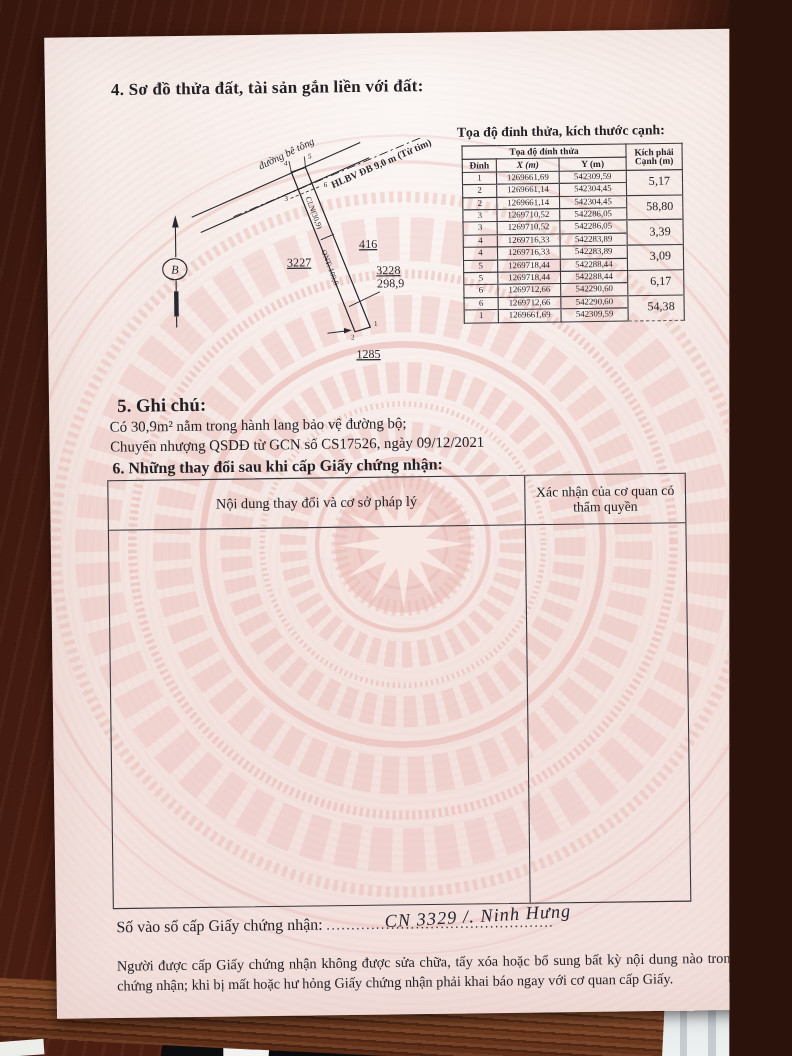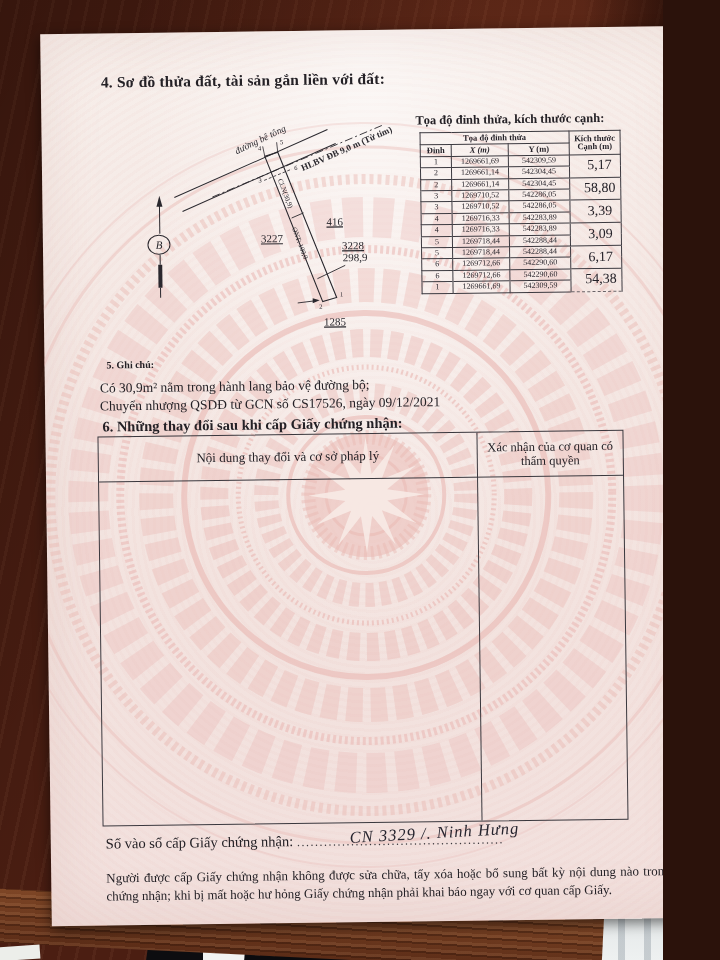--- a/index.html
+++ b/index.html
@@ -36,23 +36,23 @@
   .s4-title{left:60px;top:40px;font-size:15.5px;font-weight:bold;letter-spacing:.2px;}
   
   .coord-title{left:374px;top:84px;font-size:12.5px;font-weight:bold;}
   table.coord{left:378px;top:103px;position:absolute;border-collapse:collapse;font-size:8px;line-height:1.05;
     color:#26232a;}
   table.coord th, table.coord td{border:1px solid #3c3a40;text-align:center;padding:1px 2px;background:transparent;}
   table.coord th{font-weight:bold;font-size:8.5px;}
   table.coord .w-dinh{width:26px;} table.coord .w-x{width:52px;font-style:italic;} table.coord .w-y{width:56px;font-family:Liberation Serif, serif;} table.coord .w-s{width:46px;}
   table.coord tr.pa td{border-bottom:1px dashed #6a6468;}
   table.coord tr.pb td{border-bottom:1px solid #3c3a40;}
-  table.coord td.size{border-bottom:1px solid #3c3a40;font-size:14px;padding-left:11px;}
-  
-  .s5-title{left:62px;top:326px;font-size:10px;font-weight:bold;}
+  table.coord td.size{border-bottom:1px solid #3c3a40;font-size:11px;padding-left:11px;}
+  
+  .s5-title{left:62px;top:326px;font-size:17px;font-weight:bold;}
   .s5-l1{left:55px;top:347px;font-size:13.5px;}
   .s5-l2{left:55px;top:365px;font-size:13.5px;}
   .s6-title{left:57px;top:385px;font-size:14.5px;font-weight:bold;}
   .bigtable{left:52px;top:403px;width:524px;height:388px;border:1.4px solid #3a383e;}
   .bigtable .vline{position:absolute;left:378px;top:0;bottom:0;width:1.2px;background:#3a383e;}
   .bigtable .hline{position:absolute;left:0;right:0;top:44px;height:1.2px;background:#3a383e;}
   .bt-left{position:absolute;left:0;top:0;width:378px;height:44px;display:flex;align-items:center;justify-content:center;
     font-size:13px;}
   .bt-right{position:absolute;left:379px;top:0;width:145px;height:44px;display:flex;align-items:center;justify-content:center;
     text-align:center;font-size:12.5px;line-height:1.15;}
@@ -149,21 +149,21 @@
       <line x1="232" y1="140" x2="204" y2="153" stroke="#2a282e" stroke-width="0.9"></line>
       <text x="221" y="200" font-size="11" text-anchor="middle" text-decoration="underline">1285</text>
     </svg>
 
     <div class="abs content coord-title">Tọa độ đỉnh thửa, kích thước cạnh:</div>
     <table class="coord content">
       <tbody>
           <tr>
         <th colspan="3">Tọa độ đỉnh thửa</th>
         <th class="w-s" rowspan="2">
-          <div>Kích thước</div>
+          <div>Kích phải</div>
           <div>Cạnh (m)</div>
         </th>
       </tr>
       <tr>
         <th class="w-dinh">Đỉnh</th>
         <th class="w-x">X (m)</th>
         <th class="w-y">Y (m)</th>
       </tr>
 
       <tr class="pa">

